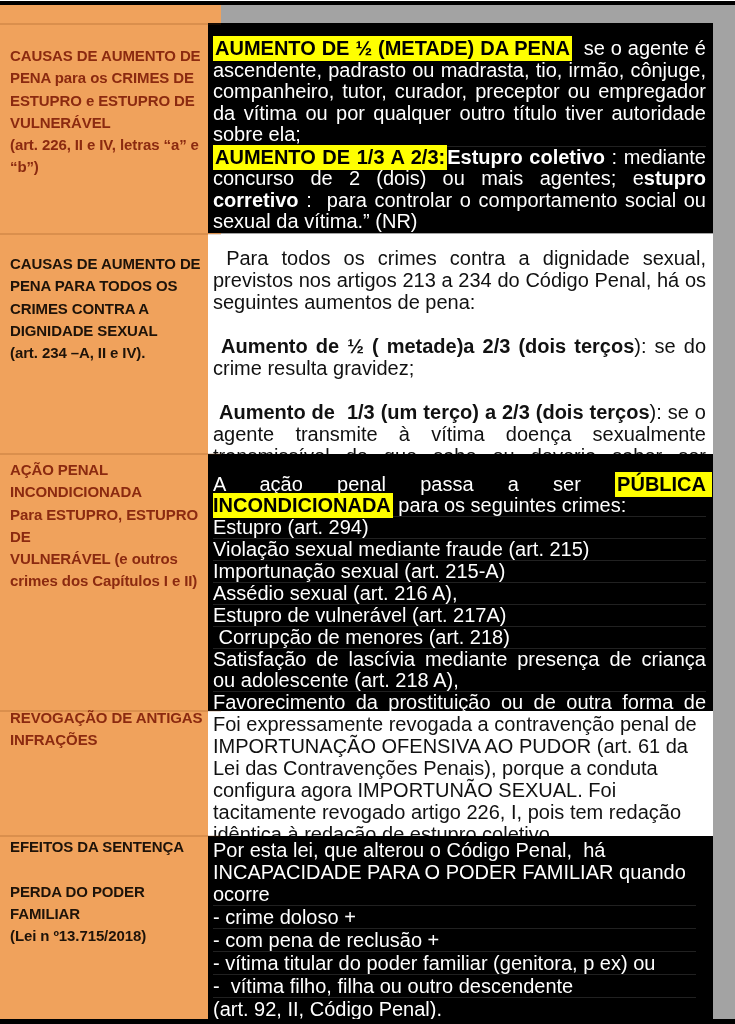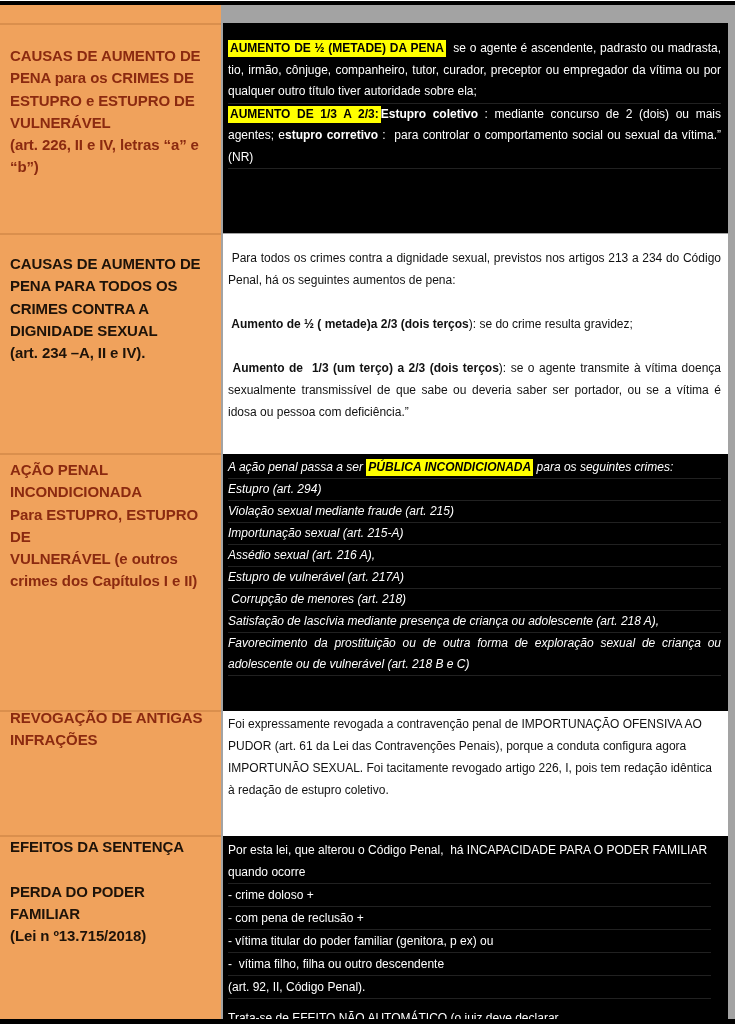--- a/index.html
+++ b/index.html
@@ -29,28 +29,28 @@
     background:rgba(120,60,10,0.18);z-index:2;
   }
   .ltitle{
     position:absolute;left:10px;width:206px;z-index:2;
     font-weight:bold;font-size:15px;line-height:22.3px;
     white-space:pre-line;letter-spacing:-0.1px;
   }
   .dark-red{color:var(--dark-red);}
   .near-black{color:var(--title-black);}
   .rcell{
-    position:absolute;left:223px;width:505px;z-index:1;
-    font-size:12px;overflow:hidden;box-sizing:border-box;
+    position:absolute;left:208px;width:505px;z-index:1;
+    font-size:20px;overflow:hidden;box-sizing:border-box;
   }
   .dark{background:var(--cell-dark);color:#ffffff;text-align:justify;}
   .light{background:var(--cell-light);color:var(--body-text);}
   .c1{top:22px;height:210px;padding:15px 7px 0 5px;line-height:21.5px;}
   .c2{top:233px;height:220px;padding:13px 7px 7px 5px;line-height:22px;text-align:justify;}
-  .c3{top:453px;height:284px;padding:3px 7px 0 5px;line-height:21px;font-style:italic;}
+  .c3{top:453px;height:284px;padding:20px 7px 0 5px;line-height:21px;}
   .c4{top:710px;height:125px;padding:2px 7px 0 5px;line-height:22px;text-align:left;}
   .c5{top:835px;height:189px;padding:3px 17px 0 5px;line-height:22px;text-align:left;}
   .para{margin:0;white-space:pre-wrap;}
   .dark .para{border-bottom:1px solid rgba(120,120,120,0.28);}
   .c2 .gap,.c4 .gap{margin-top:22px;}
   .c5 .gap{margin-top:8px;}
   .seg-normal{}
   .seg-bold{font-weight:bold;}
   .seg-highlight{
     background:var(--yellow);color:#000;font-weight:bold;

